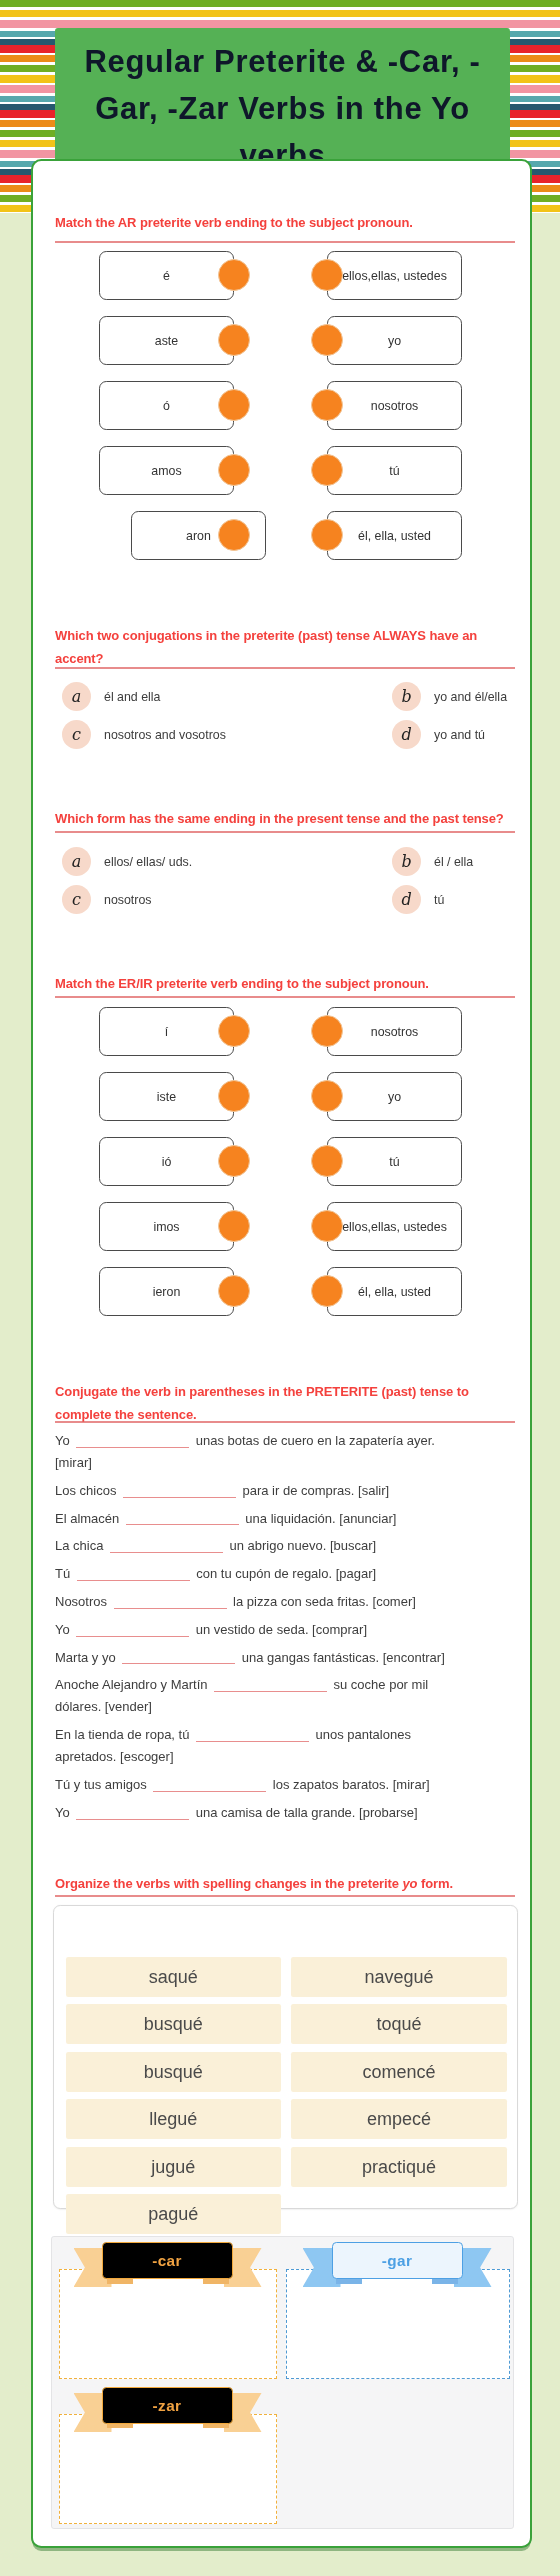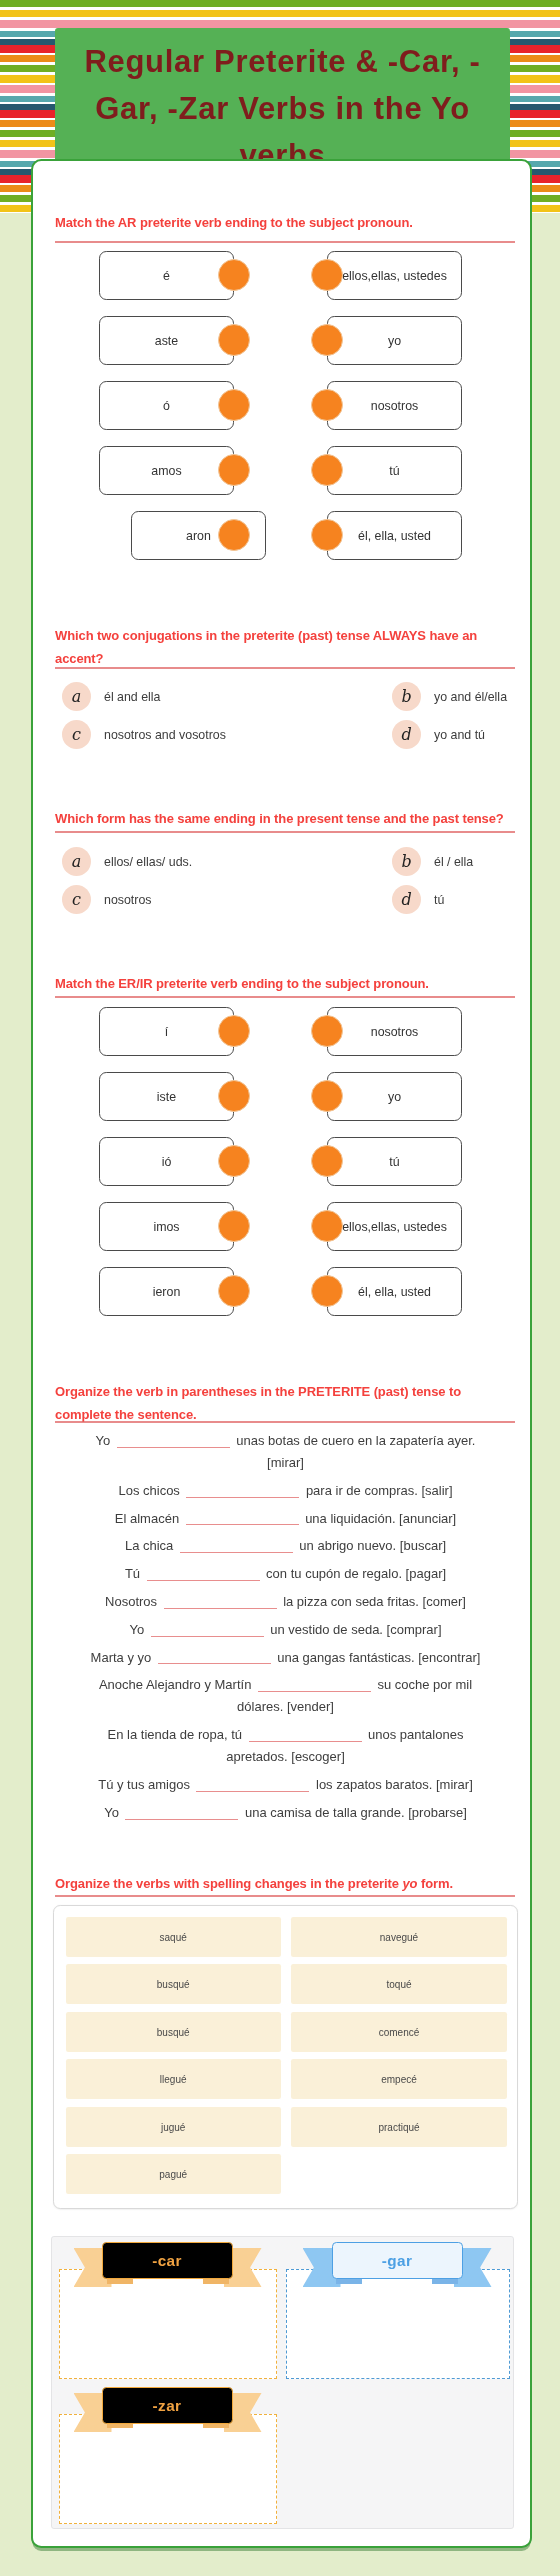--- a/index.html
+++ b/index.html
@@ -16,21 +16,21 @@
       #f295a2 20.4px 28px,#ffffff 28px 31px,
       #57a8ad 31px 37px,#ffffff 37px 39px,
       #27586e 39px 45px,
       #e8232b 45px 53px,#ffffff 53px 55px,
       #ec8b18 55px 62px,#ffffff 62px 65px);
   }
   
   .title-box{
     position:absolute;left:55px;top:28px;width:455px;height:139px;z-index:1;
     background:#55b155;border-radius:2.9px;text-align:center;
-    color:#7f1d1d;font-weight:bold;font-size:31px;line-height:47px;
+    color:#0f172a;font-weight:bold;font-size:31px;line-height:47px;
     letter-spacing:0.7px;padding-top:10.2px;box-sizing:border-box;overflow:hidden;
   }
   .title-box div{white-space:nowrap;}
   
   .card{
     position:absolute;left:31px;top:159px;width:497px;height:2385px;z-index:2;
     background:#ffffff;border:2.2px solid #3aa23a;border-radius:10.2px;
     box-shadow:0 4.4px 0 -1.5px rgba(40,115,40,.45);
   }
   .h{position:absolute;color:#f4413d;font-weight:bold;font-size:13px;
@@ -47,30 +47,30 @@
        background:#f6831f;border:1.5px solid #f2c596;box-sizing:border-box;z-index:3;}
   
   .opt{position:absolute;display:flex;align-items:center;gap:13px;
        font-size:12.4px;color:#3c3c3c;height:29px;}
   .badge{width:29px;height:29px;border-radius:50%;background:#f7d9ca;flex:0 0 29px;
          display:flex;align-items:center;justify-content:center;
          font-family:"DejaVu Serif",serif;font-style:italic;font-size:16px;color:#222;}
   
   .sentences{position:absolute;left:22px;top:1269px;width:461px;
              font-size:13px;line-height:22px;color:#3e3e3e;}
-  .sentences p{margin:0 0 5.8px 0;text-align:center;}
+  .sentences p{margin:0 0 5.8px 0;}
   .blank{display:inline-block;width:113px;height:14.6px;margin:0 2.9px;
          border-bottom:1.5px solid #e88e8e;vertical-align:-2.9px;}
   
   .bank{position:absolute;left:20px;top:1744px;width:463px;height:302px;
         background:#fff;border:0.7px solid #d9d9d9;border-radius:7.3px;
         box-shadow:0 0.7px 1.5px rgba(0,0,0,.06);}
   .tile{position:absolute;height:40px;background:#faf0d8;border-radius:2.2px;
         display:flex;align-items:center;justify-content:center;
-        font-size:10px;color:#4a4a4a;}
+        font-size:18px;color:#4a4a4a;margin-top:40px;}
   
   .panel{position:absolute;left:17.5px;top:2075px;width:461px;height:291px;
          background:#f5f5f6;border:0.7px solid #e4e4e6;border-radius:2.9px;}
   .dropzone{position:absolute;background:#fff;box-sizing:border-box;}
   .dz-or{border:1.5px dashed #f1b13c;}
   .dz-bl{border:1.5px dashed #4e9ad4;}
   .wing{position:absolute;width:38px;height:39px;z-index:2;}
   .wing-l{clip-path:polygon(0 0,100% 0,100% 100%,0 100%,30% 50%);}
   .wing-r{clip-path:polygon(0 0,100% 0,70% 50%,100% 100%,0 100%);}
   .w-or{background:#f9d094;} .w-bl{background:#8ec7f2;}
@@ -190,21 +190,21 @@
       <div class="mbox" style="left: 294px; top: 195px;">ellos,ellas, ustedes</div>
       <div class="dot" style="left: 185px; top: 203px;"></div>
       <div class="dot" style="left: 278px; top: 203px;"></div>
       <div class="mbox" style="left: 66px; top: 260px;">ieron</div>
       <div class="mbox" style="left: 294px; top: 260px;">él, ella, usted</div>
       <div class="dot" style="left: 185px; top: 268px;"></div>
       <div class="dot" style="left: 278px; top: 268px;"></div>
     </div>
 
   <div class="h" style="top:1219px;" id="h-conjugate">
-      <div>Organize the verb in parentheses in the PRETERITE (past) tense to</div>
+      <div>Conjugate the verb in parentheses in the PRETERITE (past) tense to</div>
       <div>complete the sentence.</div>
     </div>
   <div class="rule" style="top:1260px;"></div>
   <div class="sentences" id="sentences">
       <p><span>Yo</span> <span class="blank"></span> <span>unas botas de cuero en la zapatería ayer.</span> <br><span>[mirar]</span> </p>
       <p><span>Los chicos</span> <span class="blank"></span> <span>para ir de compras. [salir]</span> </p>
       <p><span>El almacén</span> <span class="blank"></span> <span>una liquidación. [anunciar]</span> </p>
       <p><span>La chica</span> <span class="blank"></span> <span>un abrigo nuevo. [buscar]</span> </p>
       <p><span>Tú</span> <span class="blank"></span> <span>con tu cupón de regalo. [pagar]</span> </p>
       <p><span>Nosotros</span> <span class="blank"></span> <span>la pizza con seda fritas. [comer]</span> </p>

